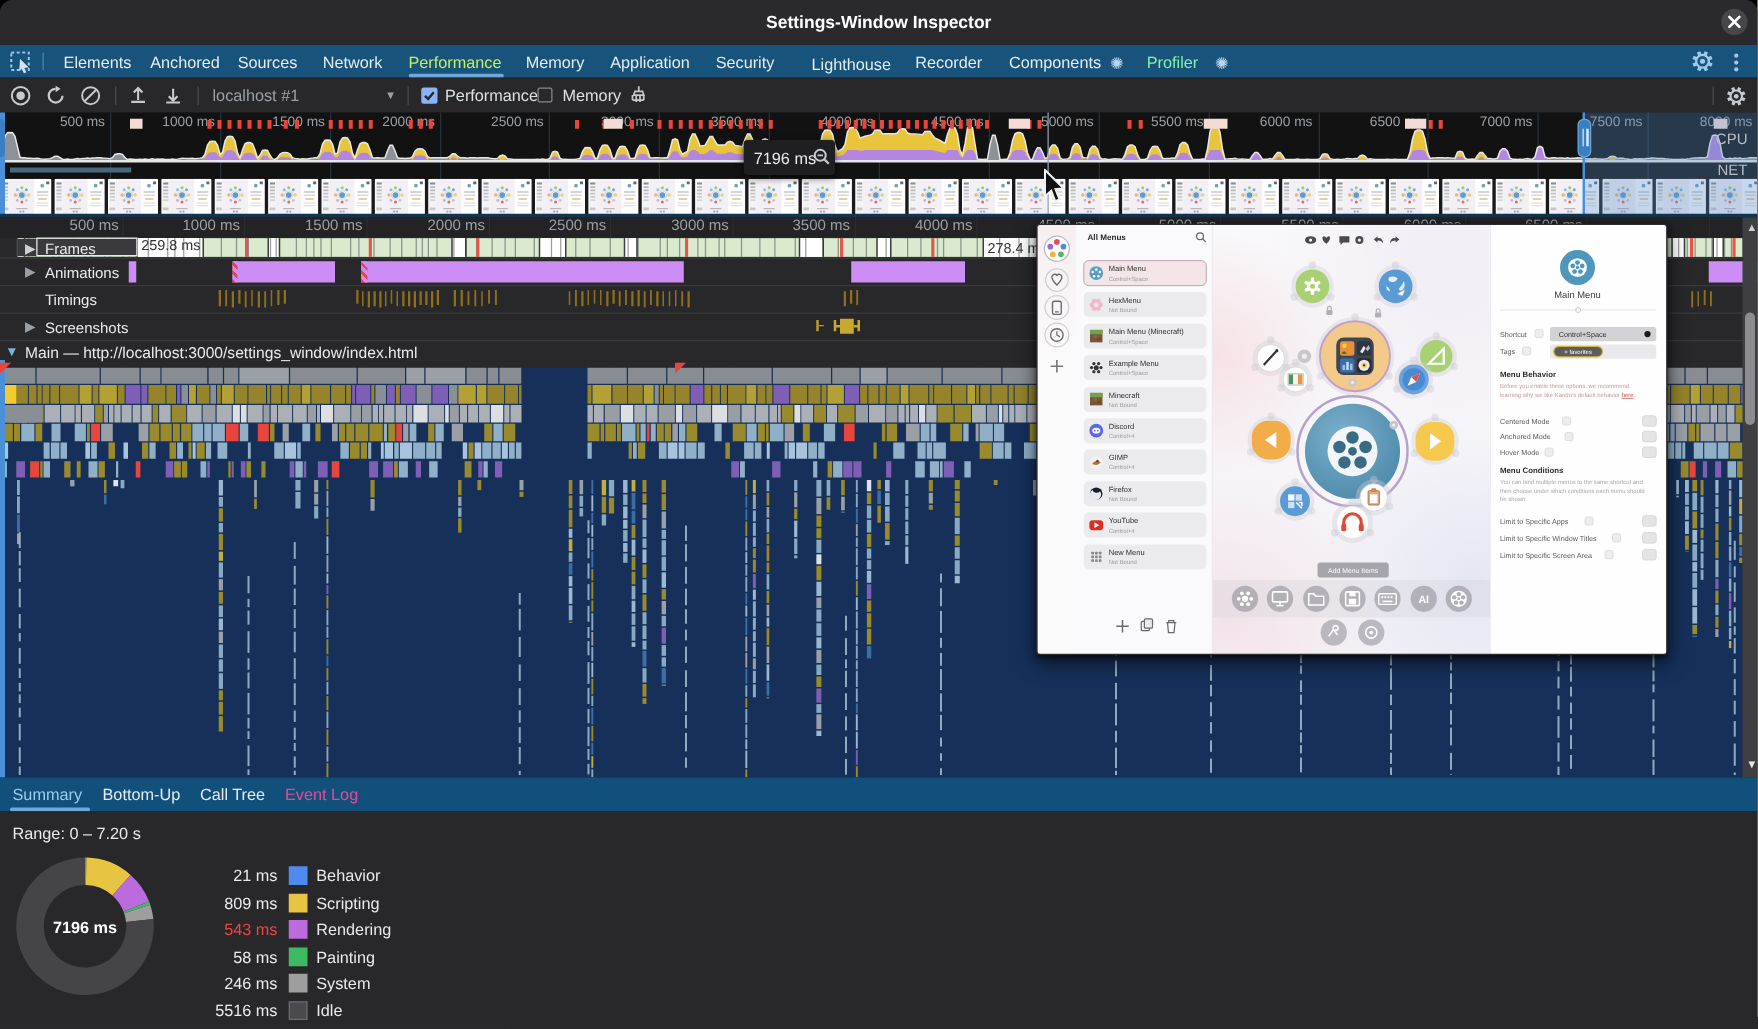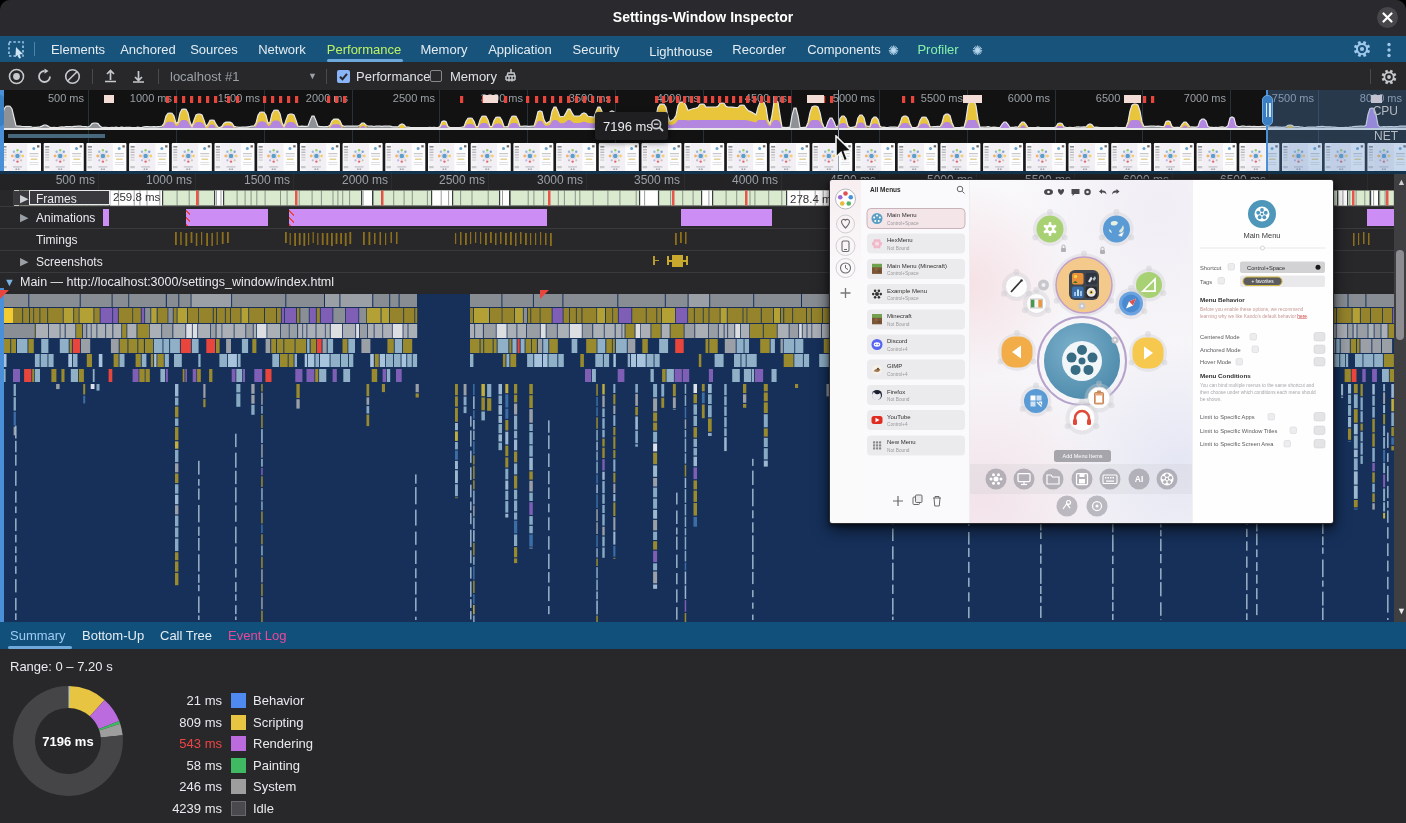--- a/index.html
+++ b/index.html
@@ -2062,21 +2062,21 @@
 <div class="txt" style="left:253px;top:715px;font-size:13px;color:#e8eaed">Scripting</div>
 <div class="txt" style="left:222px;top:736px;transform:translateX(-100%);font-size:13px;color:#ef4444">543 ms</div>
 <div class="abs" style="left:231px;top:736px;width:15px;height:15px;background:#bb6bdd"></div>
 <div class="txt" style="left:253px;top:736px;font-size:13px;color:#e8eaed">Rendering</div>
 <div class="txt" style="left:222px;top:758px;transform:translateX(-100%);font-size:13px;color:#e8eaed">58 ms</div>
 <div class="abs" style="left:231px;top:758px;width:15px;height:15px;background:#3fba62"></div>
 <div class="txt" style="left:253px;top:758px;font-size:13px;color:#e8eaed">Painting</div>
 <div class="txt" style="left:222px;top:779px;transform:translateX(-100%);font-size:13px;color:#e8eaed">246 ms</div>
 <div class="abs" style="left:231px;top:779px;width:15px;height:15px;background:#9e9e9e"></div>
 <div class="txt" style="left:253px;top:779px;font-size:13px;color:#e8eaed">System</div>
-<div class="txt" style="left:222px;top:801px;transform:translateX(-100%);font-size:13px;color:#e8eaed">4239 ms</div>
+<div class="txt" style="left:222px;top:801px;transform:translateX(-100%);font-size:13px;color:#e8eaed">5516 ms</div>
 <div class="abs" style="left:231px;top:801px;width:15px;height:15px;background:#4a4a4e;border:1px solid #6a6a6e"></div>
 <div class="txt" style="left:253px;top:801px;font-size:13px;color:#e8eaed">Idle</div>
 <svg class="abs" style="left:830px;top:135px;z-index:90" width="22" height="30" viewBox="0 0 22 30">
 <path d="M6,1 L6,22 L11,17.5 L14.2,26 L17.6,24.6 L14.4,16.4 L21,15.8 Z" fill="#111" stroke="#f2f2f2" stroke-width="1.6"></path>
     </svg>
 <div class="abs" style="left:829px;top:179px;width:505px;height:345px;background:#2c2c30;border-radius:3px;box-shadow:0 6px 16px rgba(0,0,0,0.6),0 2px 4px rgba(0,0,0,0.5);z-index:50"></div>
 <div class="abs" style="left:830px;top:180px;width:503px;height:343px;overflow:hidden;border-radius:2px;z-index:51">
       <div style="position:absolute;left:0;top:0;width:1006px;height:690px;transform:scale(0.5);transform-origin:0 0;font-family:'Liberation Sans',sans-serif">
         <div style="position:absolute;left:0;top:0;width:1006px;height:690px;background:#fbfafb"></div>
         <div style="position:absolute;left:280px;top:0;width:444px;height:690px;background:radial-gradient(circle at 0% 30%,rgba(243,205,210,0.5),rgba(243,205,210,0) 30%),radial-gradient(circle at 6% 92%,rgba(240,206,216,0.42),rgba(240,206,216,0) 32%),radial-gradient(circle at 94% 82%,rgba(205,212,240,0.4),rgba(205,212,240,0) 35%),radial-gradient(circle at 85% 8%,rgba(232,228,240,0.5),rgba(232,228,240,0) 40%),linear-gradient(180deg,#f9f8fa,#f4f2f6)"></div>

